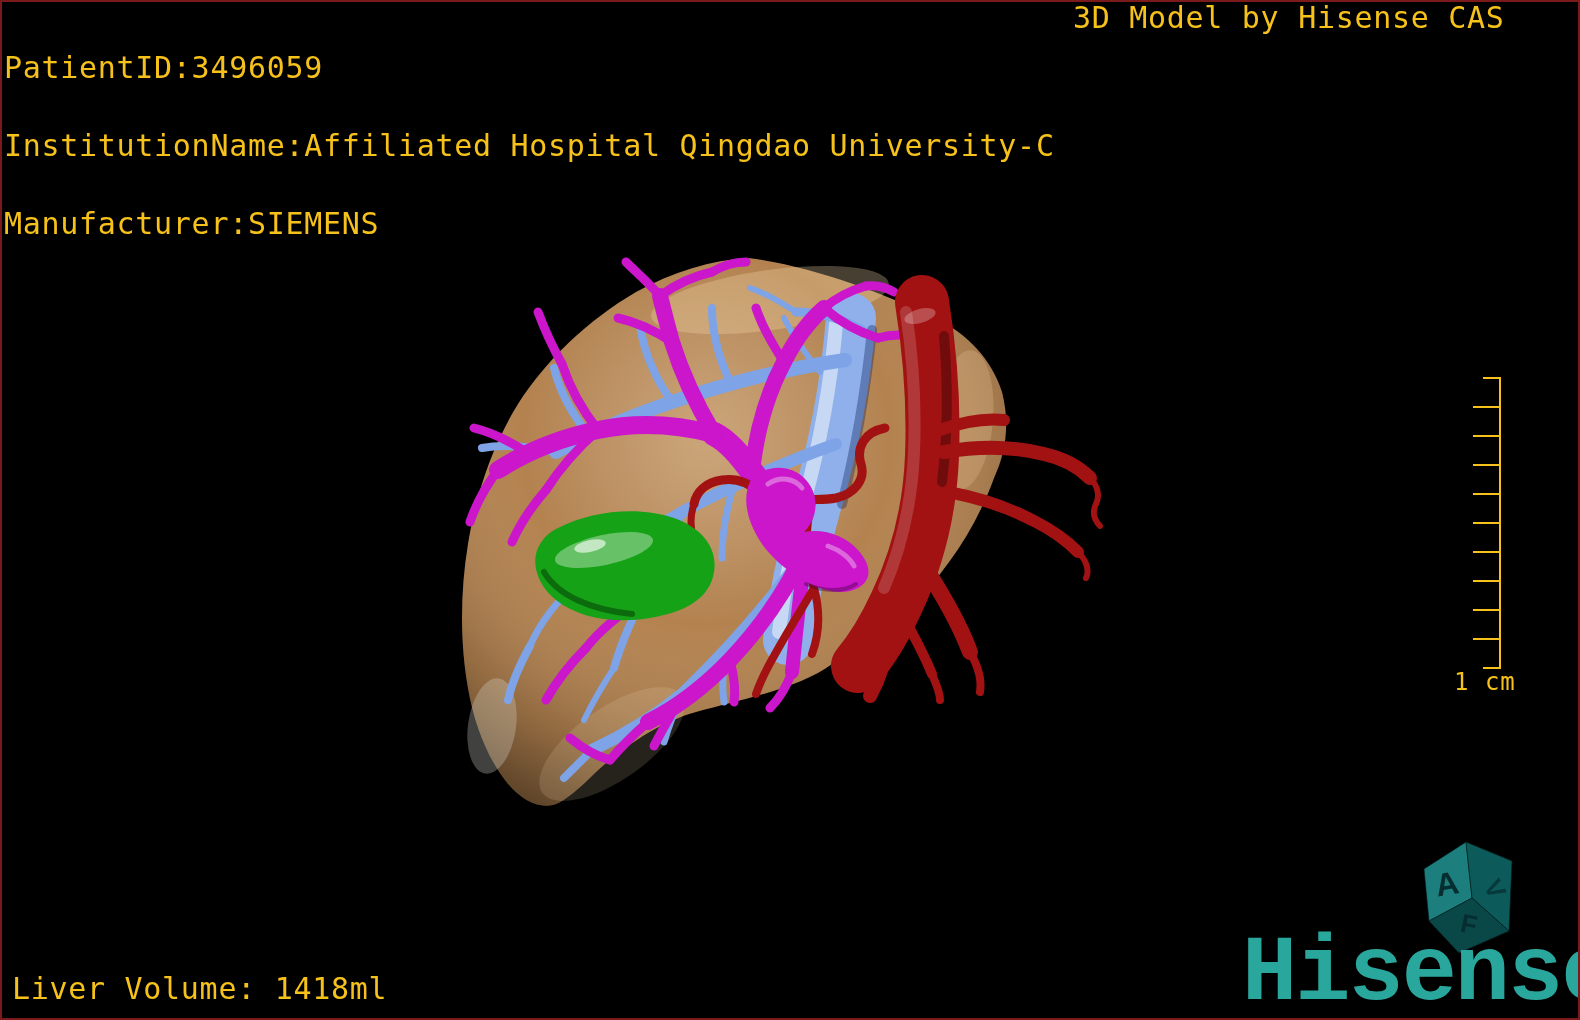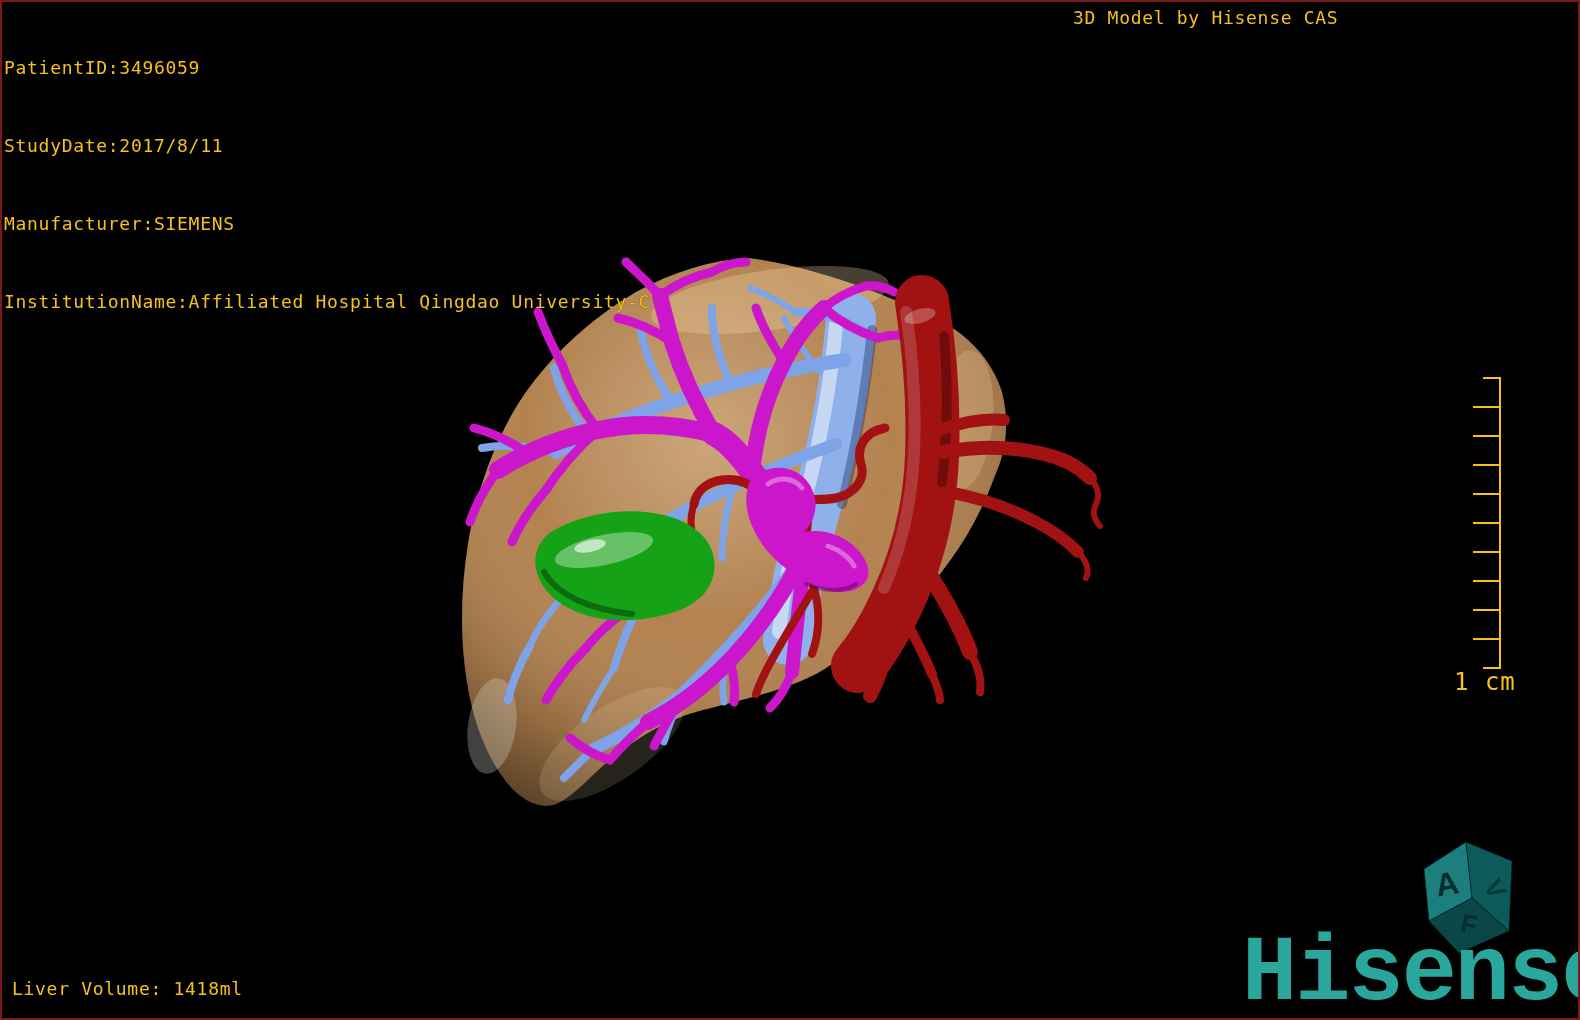--- a/index.html
+++ b/index.html
@@ -5,21 +5,21 @@
   html,body{margin:0;padding:0;}
   body{
     width:1580px;height:1020px;position:relative;overflow:hidden;
     background:var(--background,#000);
     font-family:"DejaVu Sans Mono", monospace;
   }
   .stage{position:absolute;inset:0;}
   .stage svg{display:block;}
   .overlay{
     position:absolute;color:var(--overlay-text,#f5c11a);
-    font-size:18px;line-height:26px;letter-spacing:.7px;white-space:pre;
+    font-size:30px;line-height:26px;letter-spacing:.7px;white-space:pre;
     text-shadow:0 0 1px rgba(0,0,0,.8);
   }
   .patient{left:4px;top:3px;}
   .watermark{left:1073px;top:5px;}
   .volume{left:12px;top:976px;}
   .logo{
     position:absolute;left:1242px;top:929px;line-height:1;
     font-family:Liberation Mono, monospace;font-weight:700;font-size:92px;
     letter-spacing:-2px;color:var(--logo,#2aa79d);white-space:nowrap;
   }
@@ -168,23 +168,22 @@
     <polygon points="1429,921 1472,898 1509,931 1459,953" fill="var(--cube-face-bottom)" stroke="rgba(0,30,30,0.6)" stroke-width="1"></polygon>
     <text x="1447" y="895" transform="rotate(-10 1447 884)" fill="#062e30" font-size="32" font-weight="bold" font-family="Liberation Sans, sans-serif" text-anchor="middle">A</text>
     <text x="1469" y="933" transform="rotate(12 1469 924)" fill="#062e30" font-size="26" font-weight="bold" font-family="Liberation Sans, sans-serif" text-anchor="middle">F</text>
     <text x="1495" y="898" transform="rotate(62 1495 889)" fill="#06393b" font-size="26" font-weight="bold" font-family="Liberation Sans, sans-serif" text-anchor="middle">V</text>
   </g>
 </svg>
 </div>
 
 <div class="overlay patient">
   <div>PatientID:3496059</div>
-  <div>StudyDate:2017/8/11</div>
+  <div>InstitutionName:Affiliated Hospital Qingdao University-C</div>
   <div>Manufacturer:SIEMENS</div>
-  <div>InstitutionName:Affiliated Hospital Qingdao University-C</div>
 </div>
 
 <div class="overlay watermark">3D Model by Hisense CAS</div>
 
 <div class="overlay volume">Liver Volume: 1418ml</div>
 
 <div class="logo">Hisense</div>
 
 <div class="frame"></div>
 

